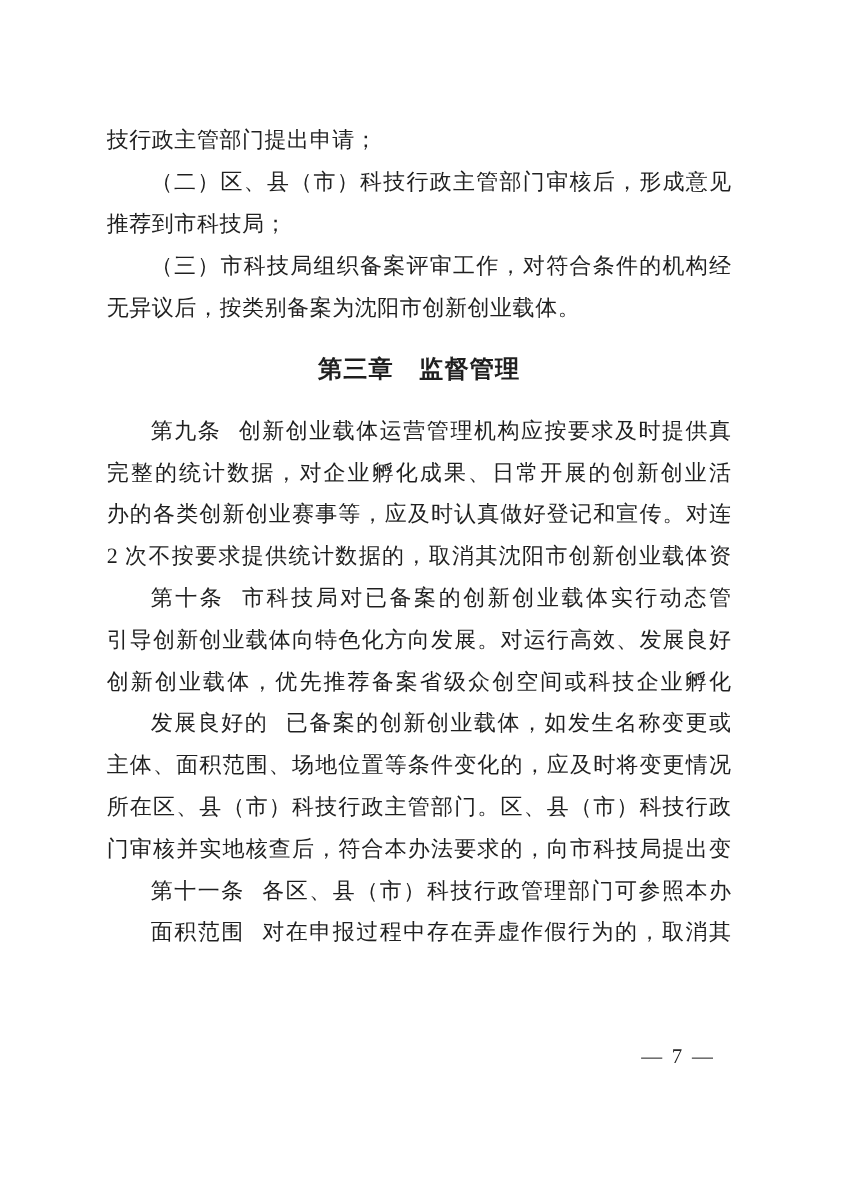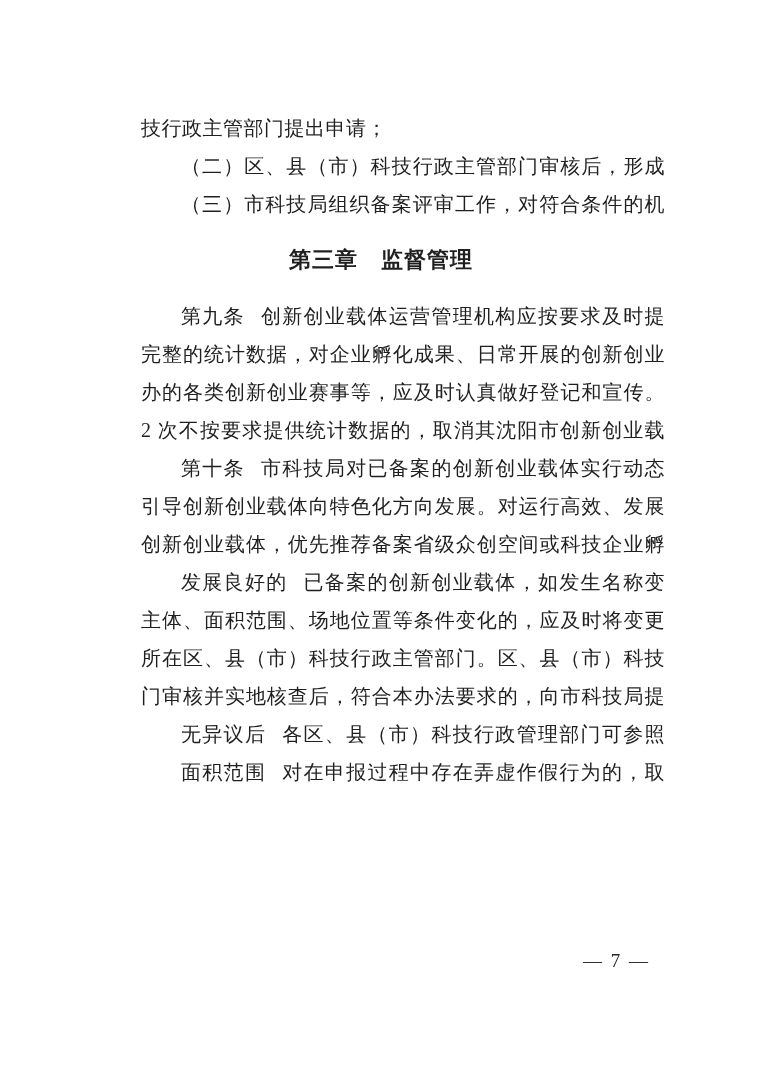--- a/index.html
+++ b/index.html
@@ -29,21 +29,20 @@
   .line {
     font-size: 20px;
     line-height: 38px;
     max-height: 38px;
     overflow: hidden;
     text-align: justify;
     text-align-last: justify;
     text-justify: inter-character;
     font-feature-settings: "halt" 1;
     letter-spacing: 0.5px;
-    margin-left: 44px;
   }
   .line.end {
     text-align-last: left;
   }
   .line.ind {
     text-indent: 2em;
   }
   .lead {
     font-weight: normal;
     margin-right: 0.8em;
@@ -68,21 +67,23 @@
   }
 </style>
 </head>
 <body>
 
 <div class="page">
   <div class="content">
 
     <div class="line end">技行政主管部门提出申请；</div>
     <div class="line ind">（二）区、县（市）科技行政主管部门审核后，形成意见并书面</div>
+    <div class="line end">推荐到市科技局；</div>
     <div class="line ind">（三）市科技局组织备案评审工作，对符合条件的机构经公示</div>
+    <div class="line end">无异议后，按类别备案为沈阳市创新创业载体。</div>
 
     <h2 class="heading">第三章　监督管理</h2>
 
     <div class="line ind">
       <b class="lead">第九条</b><span>创新创业载体运营管理机构应按要求及时提供真实</span>
     </div>
     <div class="line">完整的统计数据，对企业孵化成果、日常开展的创新创业活动、举</div>
     <div class="line">办的各类创新创业赛事等，应及时认真做好登记和宣传。对连续</div>
     <div class="line end">2 次不按要求提供统计数据的，取消其沈阳市创新创业载体资格。</div>
 
@@ -93,21 +94,21 @@
     <div class="line end">创新创业载体，优先推荐备案省级众创空间或科技企业孵化器。</div>
 
     <div class="line ind">
       <b class="lead">发展良好的</b><span>已备案的创新创业载体，如发生名称变更或运营</span>
     </div>
     <div class="line">主体、面积范围、场地位置等条件变化的，应及时将变更情况上报</div>
     <div class="line">所在区、县（市）科技行政主管部门。区、县（市）科技行政主管部</div>
     <div class="line">门审核并实地核查后，符合本办法要求的，向市科技局提出变更建</div>
 
     <div class="line ind">
-      <b class="lead">无异议后</b><span>各区、县（市）科技行政管理部门可参照本办法制</span>
+      <b class="lead">第十一条</b><span>各区、县（市）科技行政管理部门可参照本办法制</span>
     </div>
 
     <div class="line ind">
       <b class="lead">面积范围</b><span>对在申报过程中存在弄虚作假行为的，取消其沈</span>
     </div>
 
   </div>
 
   <div class="page-number">— 7 —</div>
 </div>

